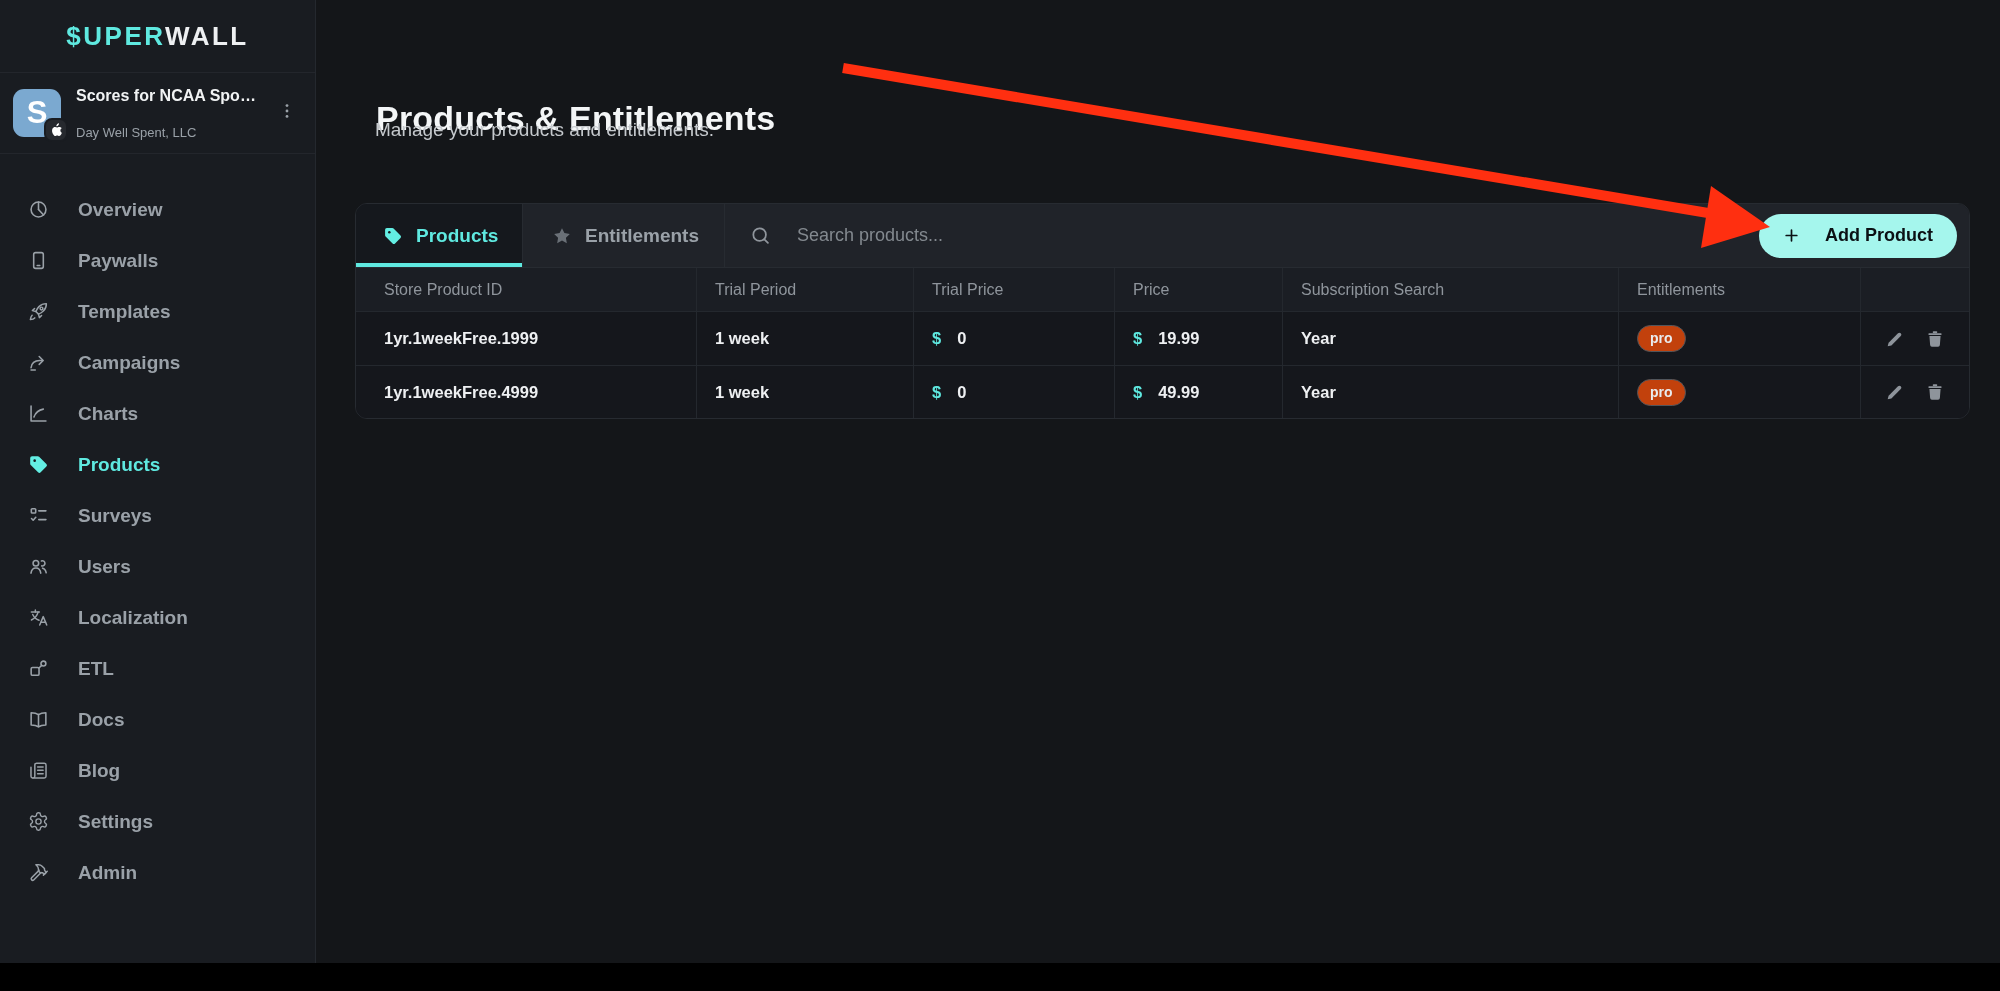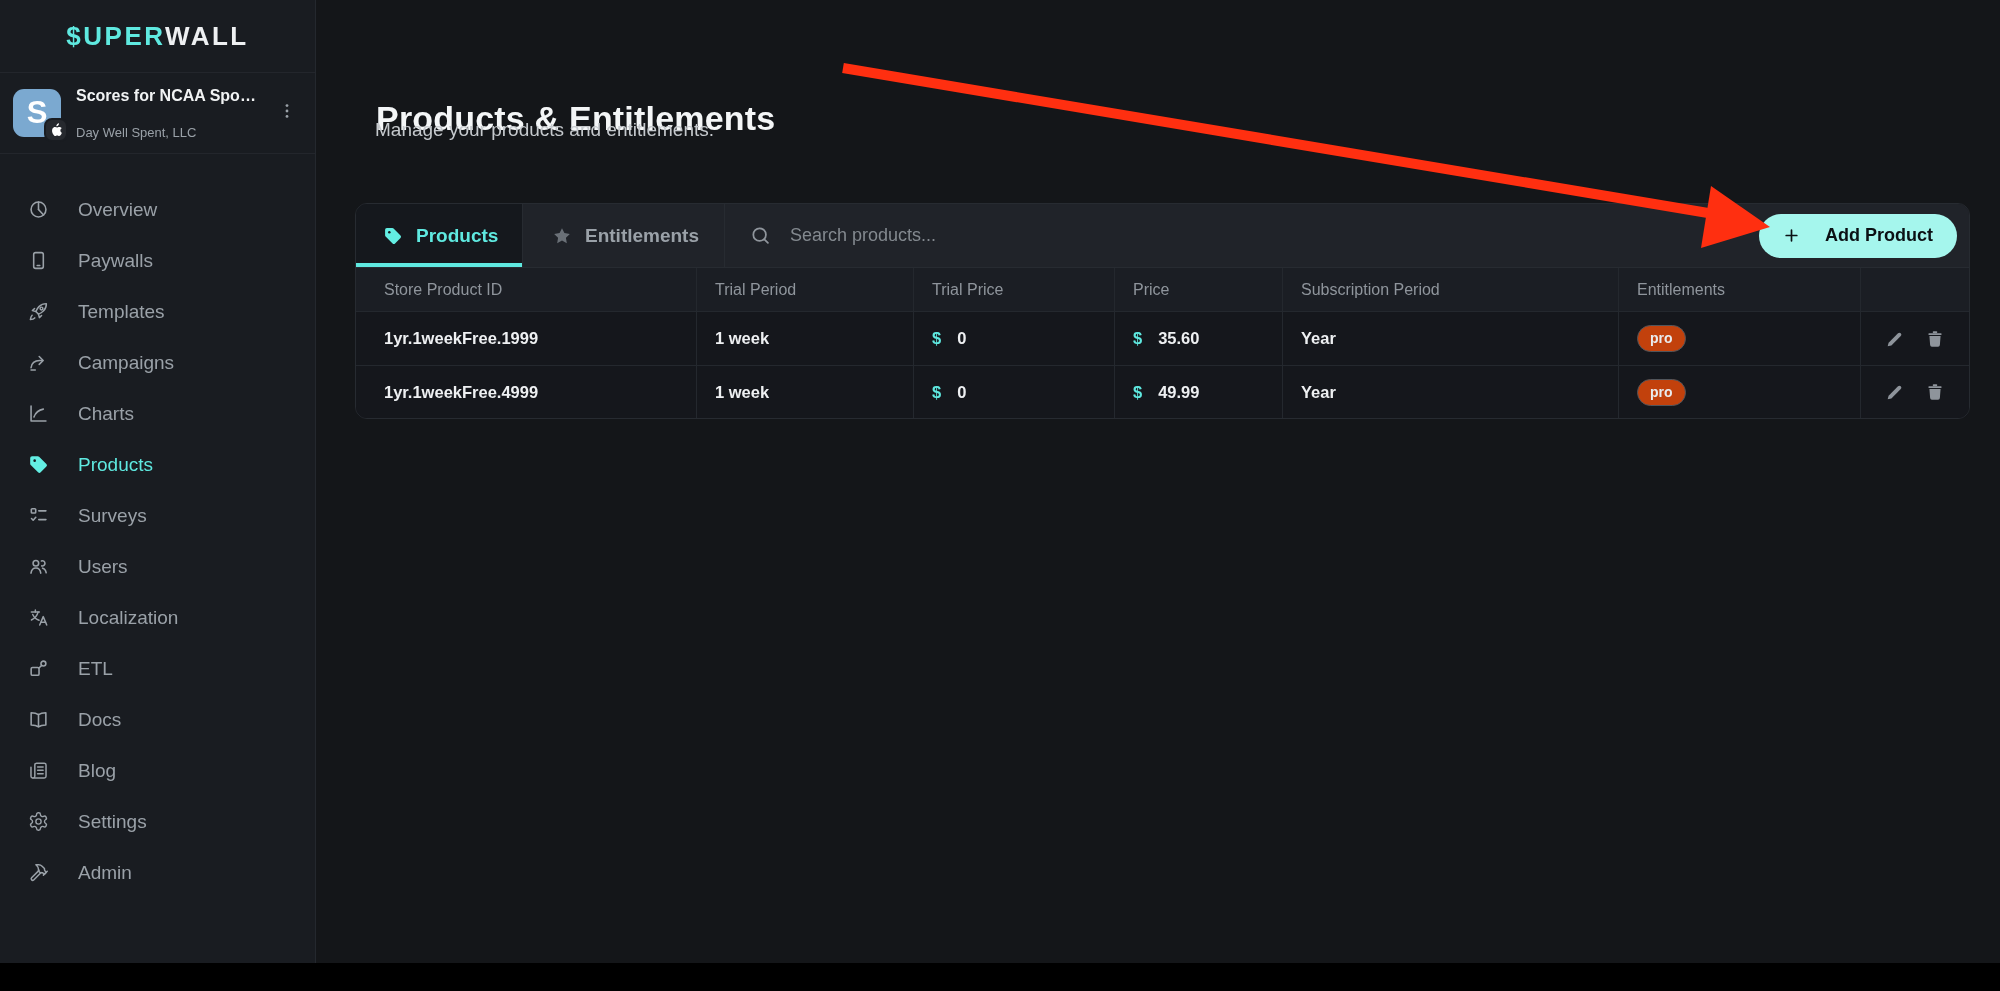--- a/index.html
+++ b/index.html
@@ -24,36 +24,36 @@
   .logo{font-size:26px;font-weight:800;letter-spacing:2.5px;color:#eef0f2;white-space:nowrap}
   .logo .accent{color:var(--accent)}
   .app-switcher{height:81px;flex:none;border-bottom:1px solid #23262c;display:flex;align-items:center;padding:0 14px 0 13px;gap:15px}
   .app-icon{position:relative;width:48px;height:48px;border-radius:11px;background:#7ba9d0;color:#fff;font-weight:700;font-size:31px;display:flex;align-items:center;justify-content:center;flex:none}
   .apple-badge{position:absolute;right:-7px;bottom:-5px;width:24px;height:24px;border-radius:8px;background:#26292e;border:2px solid #191c21;display:flex;align-items:center;justify-content:center}
   .app-meta{min-width:0;flex:1}
   .app-name{color:#f1f3f4;font-size:16px;font-weight:700;white-space:nowrap;overflow:hidden;text-overflow:ellipsis;max-width:192px}
   .app-company{color:#9aa1a8;font-size:13px;margin-top:20px}
   .kebab{flex:none;color:#9aa1a8;cursor:pointer;padding:4px}
   .nav{margin-top:30px}
-  .nav-item{height:51px;display:flex;align-items:center;padding-left:28px;gap:29px;color:#9aa1a8;font-size:19px;font-weight:400;cursor:pointer;white-space:nowrap}
+  .nav-item{height:51px;display:flex;align-items:center;padding-left:28px;gap:29px;color:#9aa1a8;font-size:19px;font-weight:700;cursor:pointer;white-space:nowrap}
   .nav-item svg{width:21px;height:21px;flex:none}
   .nav-item.active{color:var(--accent)}
 
   
   .main{flex:1;position:relative;background:var(--main-bg)}
   .page-title{position:absolute;left:60px;top:76px;font-size:34px;font-weight:700;color:#f4f6f7;letter-spacing:.2px}
   .page-subtitle{position:absolute;left:59px;top:119px;font-size:19px;color:#c5c9cd}
 
   .panel{position:absolute;left:39px;top:203px;width:1615px;height:216px;border:1px solid #272b31;border-radius:12px;background:#15171c;overflow:hidden}
   .tabbar{height:64px;display:flex;align-items:stretch;background:#202329;border-bottom:1px solid #272b31}
   .tab{display:flex;align-items:center;gap:13px;font-size:19px;font-weight:600;cursor:pointer}
   .tab-products{width:167px;background:#15181d;color:var(--accent);padding-left:27px;position:relative;border-right:1px solid #272b31}
   .tab-underline{position:absolute;left:0;right:0;bottom:0;height:4px;background:var(--accent)}
   .tab-entitlements{width:202px;color:#9aa1a8;padding-left:29px;border-right:1px solid #272b31}
-  .searchbox{flex:1;display:flex;align-items:center;padding-left:25px;gap:17px;color:#8f959c}
+  .searchbox{flex:1;display:flex;align-items:center;padding-left:25px;gap:24px;color:#8f959c}
   .searchbox input{background:transparent;border:none;outline:none;color:#e8eaec;font-size:18px;font-family:inherit;width:430px;font-weight:600}
   .searchbox input::placeholder{color:#83898f;font-weight:400}
   .add-btn{align-self:center;margin-right:12px;height:44px;padding:0 24px;border:none;border-radius:22px;background:var(--add-button-bg);color:#0b1014;font-size:18px;font-weight:700;font-family:inherit;display:flex;align-items:center;gap:25px;cursor:pointer;white-space:nowrap}
 
   .thead,.trow{display:grid;grid-template-columns:340px 217px 201px 168px 336px 242px 1fr;align-items:stretch}
   .thead{height:44px;background:#1b1e24;border-bottom:1px solid #24282e;color:#8f959c;font-size:16px;font-weight:400}
   .trow{height:53px;background:#15171c;color:#eef0f2;font-size:16.5px;font-weight:700}
   .trow + .trow{border-top:1px solid #24282e}
   .cell{display:flex;align-items:center;padding-left:18px;min-width:0}
   .cell:first-child{padding-left:28px}
@@ -267,35 +267,35 @@
             </svg>
           <span>Add Product</span>
         </button>
       </div>
 
       <div class="thead">
         <div class="cell">Store Product ID</div>
         <div class="cell">Trial Period</div>
         <div class="cell">Trial Price</div>
         <div class="cell">Price</div>
-        <div class="cell">Subscription Period</div>
+        <div class="cell">Subscription Search</div>
         <div class="cell">Entitlements</div>
         <div class="cell"></div>
       </div>
 
       <div class="trow">
         <div class="cell">1yr.1weekFree.1999</div>
         <div class="cell">1 week</div>
         <div class="cell">
             <span class="cur">$</span>
             <span>0</span>
           </div>
         <div class="cell">
             <span class="cur">$</span>
-            <span>35.60</span>
+            <span>19.99</span>
           </div>
         <div class="cell">Year</div>
         <div class="cell">
             <span class="badge">pro</span>
           </div>
         <div class="cell cell-actions">
           <button class="icon-btn">
               <svg width="20" height="20" viewBox="0 0 24 24" fill="currentColor">
                 <path d="M3.2 20.8l1.15-4.35L15.6 5.2a2.35 2.35 0 0 1 3.3 0 2.35 2.35 0 0 1 0 3.3L7.65 19.75 3.2 20.8z"></path>
               </svg>

